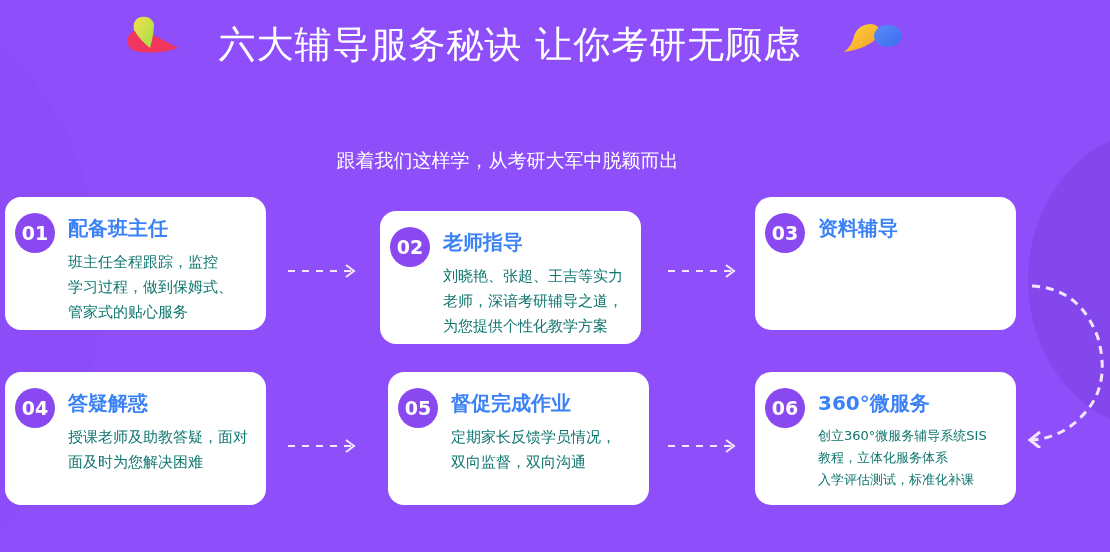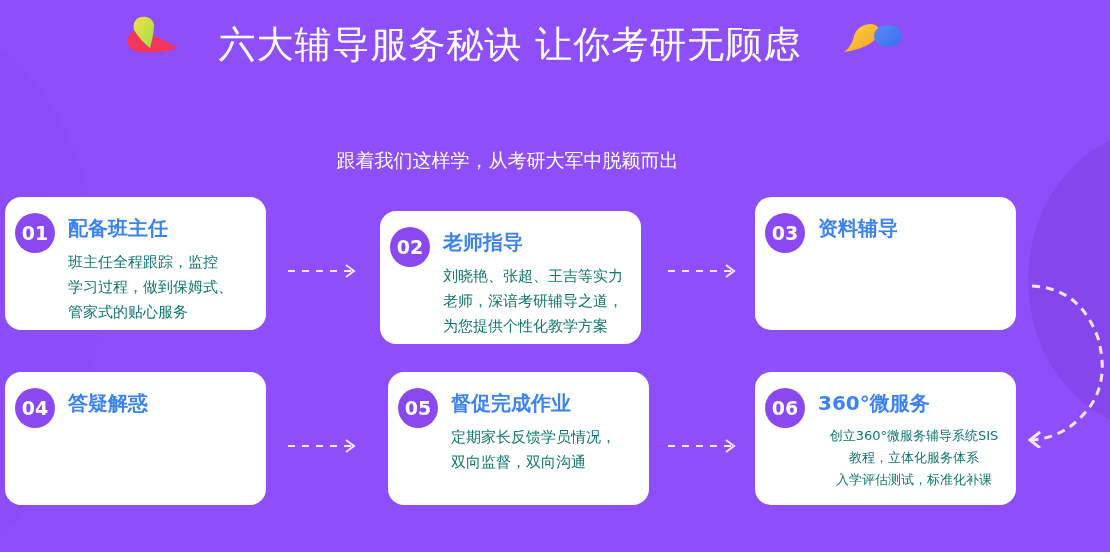--- a/index.html
+++ b/index.html
@@ -117,20 +117,24 @@
 </div>
 
 <svg style="position:absolute; left:1020px; top:278px; width:90px; height:170px;" viewBox="0 0 90 170">
   <path d="M12 8 Q60 10 78 60 Q92 110 60 140 Q40 160 12 162" fill="none" stroke="#f4e6ff" stroke-width="3" stroke-dasharray="8 6"></path>
   <polyline points="20,154 10,162 20,170" fill="none" stroke="#f4e6ff" stroke-width="3"></polyline>
 </svg>
 
 <div class="card" style="left:5px; top:372px;">
   <div class="badge">04</div>
   <div class="card-title">答疑解惑</div>
+  <div class="card-desc">
+    <span>授课老师及助教答疑，面对</span>
+      <span>面及时为您解决困难</span>
+  </div>
 </div>
 
 <svg class="arrow" style="left:286px; top:438px;" viewBox="0 0 72 16">
   <line x1="2" y1="8" x2="66" y2="8" stroke="#f4e6ff" stroke-width="2" stroke-dasharray="7 7"></line>
   <polyline points="60,2 68,8 60,14" fill="none" stroke="#f4e6ff" stroke-width="2"></polyline>
 </svg>
 
 <div class="card" style="left:380px; top:372px;margin-left:8px;">
   <div class="badge">05</div>
   <div class="card-title">督促完成作业</div>
@@ -138,21 +142,21 @@
     <span>定期家长反馈学员情况，</span>
       <span>双向监督，双向沟通</span>
   </div>
 </div>
 
 <svg class="arrow" style="left:666px; top:438px;" viewBox="0 0 72 16">
   <line x1="2" y1="8" x2="66" y2="8" stroke="#f4e6ff" stroke-width="2" stroke-dasharray="7 7"></line>
   <polyline points="60,2 68,8 60,14" fill="none" stroke="#f4e6ff" stroke-width="2"></polyline>
 </svg>
 
-<div class="card" style="left:755px; top:372px;text-align:center;">
+<div class="card" style="left:755px; top:372px;">
   <div class="badge">06</div>
   <div class="card-title">360°微服务</div>
   <div class="card-desc small">
     <span>创立360°微服务辅导系统SIS</span>
       <span>教程，立体化服务体系</span>
       <span>入学评估测试，标准化补课</span>
   </div>
 </div>
 
 </body></html>

